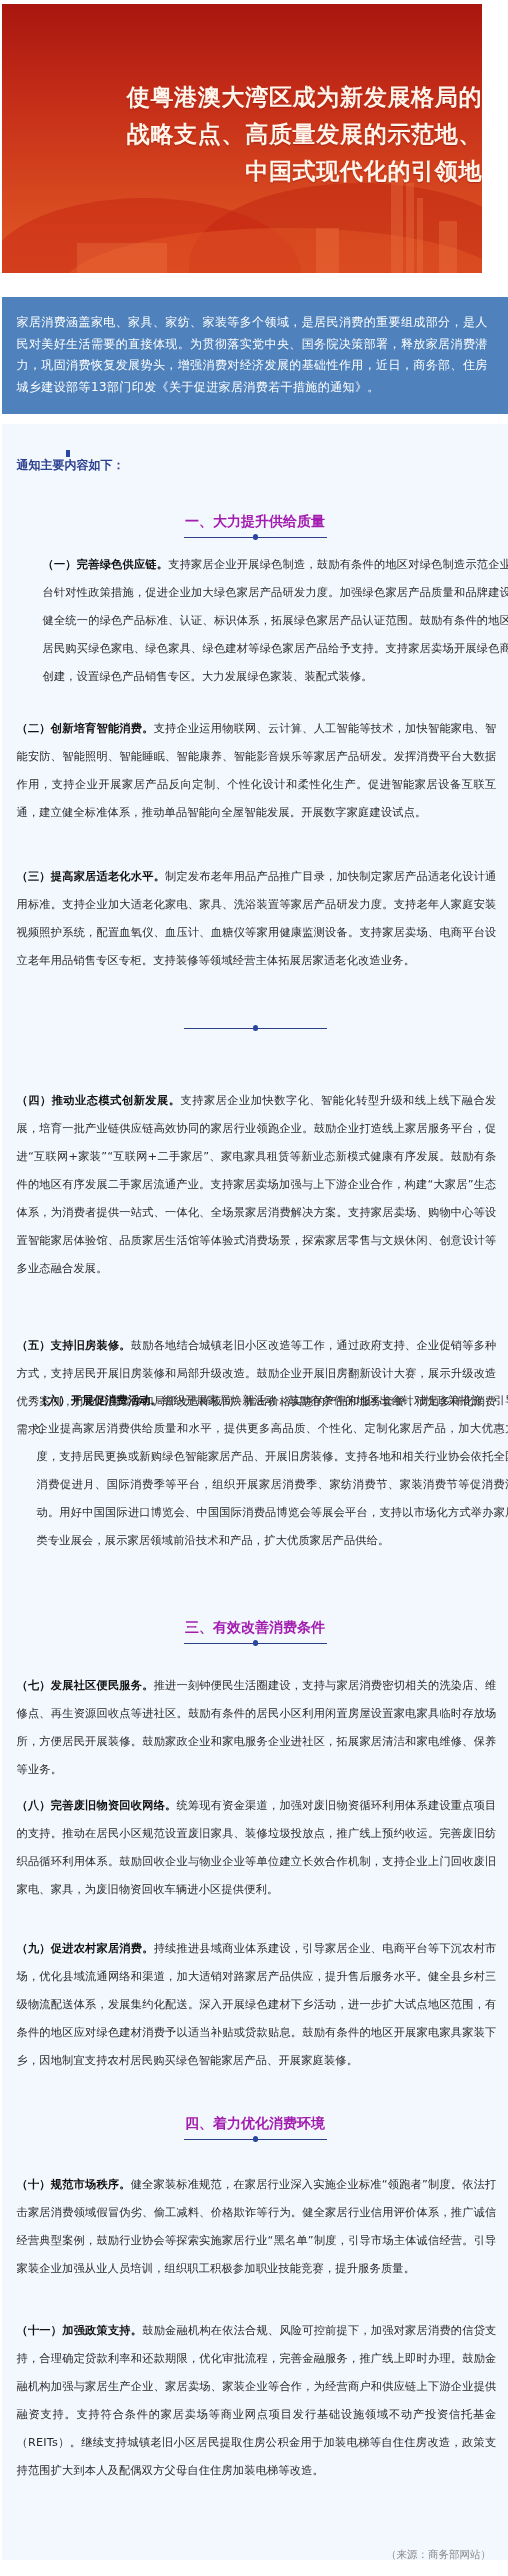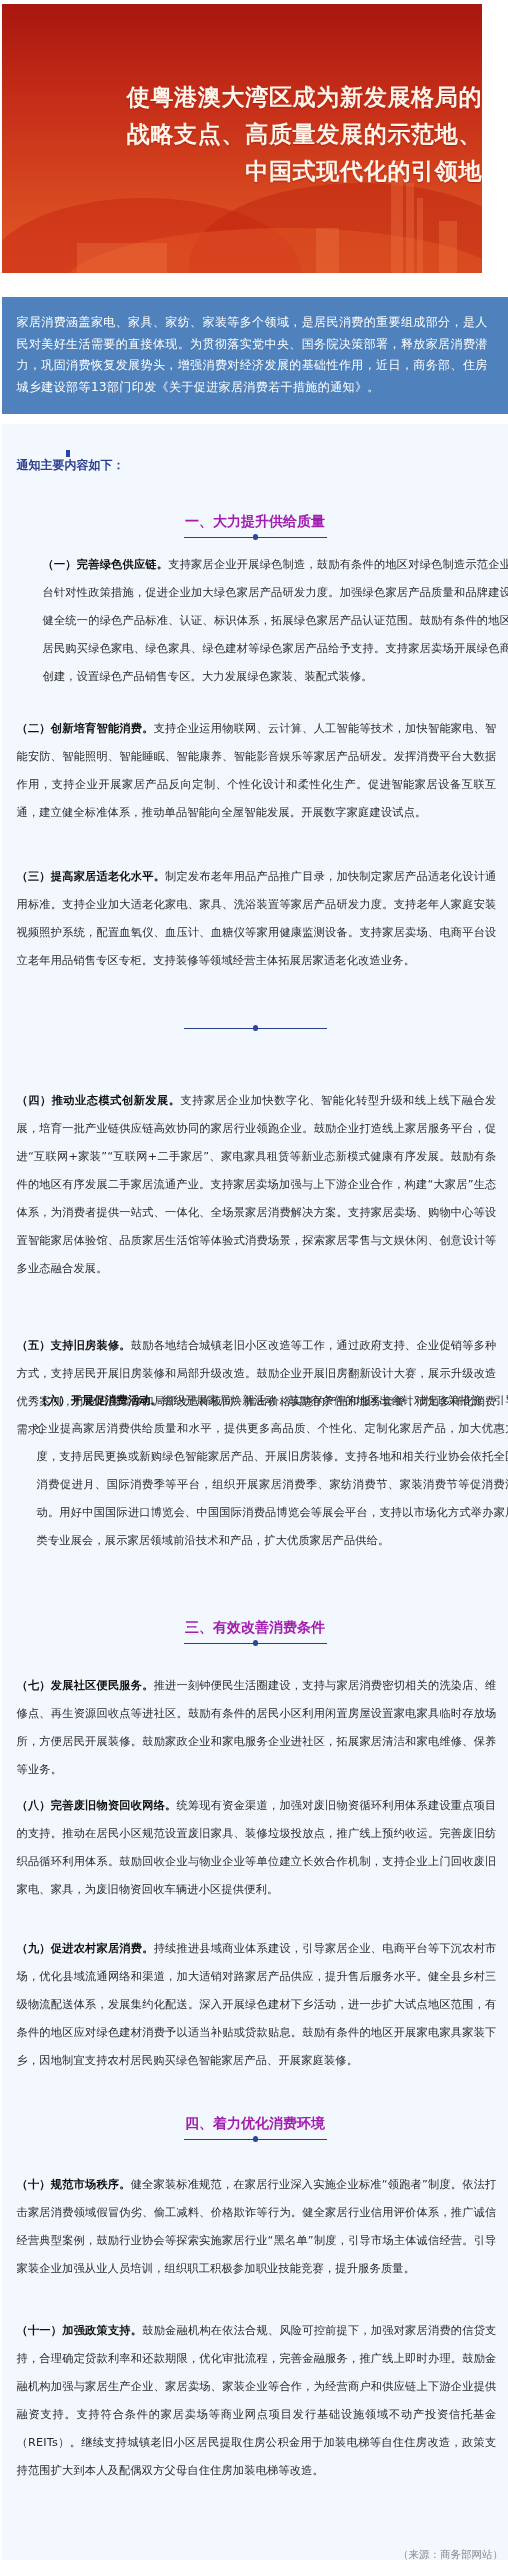--- a/index.html
+++ b/index.html
@@ -15,21 +15,21 @@
   .panel{position:absolute;left:1.5px;top:424px;width:507px;height:2136px;background:#f3f7fe;}
   .notice-head{position:absolute;left:15px;top:26px;height:24px;display:flex;align-items:center;flex-direction:column;}
   .notice-bar{width:3.7px;height:22.4px;background:#2a46a4;margin-right:5.2px;}
   .notice-text{font-weight:bold;font-size:12px;color:#2a3f8e;}
   .sec-title{position:absolute;left:0;width:507px;text-align:center;}
   .sec-title .t{font-weight:bold;font-size:14px;color:#a21caf;line-height:21px;}
   .sec-title .line{position:relative;width:143px;height:0.7px;background:#2b3f8a;margin:4.5px auto 0;}
   .sec-title .dot{position:absolute;left:69px;top:-2.2px;width:5.2px;height:5.2px;border-radius:50%;background:#2b46a0;}
   .para{position:absolute;left:15px;width:480px;font-size:11.2px;line-height:28px;color:#2a2a2a;text-align:justify;letter-spacing:0.2px;}
   .para b{color:#111;}
-  .source{position:absolute;right:5px;top:2548px;font-size:10.5px;color:#8a8a8a;text-align:center;}
+  .source{position:absolute;right:17px;top:2548px;font-size:10.5px;color:#8a8a8a;text-align:center;}
 </style>
 </head>
 <body>
 
 <div class="banner">
   <div class="hill2"></div>
   <div class="hill1"></div>
   <div class="hill3"></div>
   <div class="tower" style="left:389px;width:12px;height:112px;"></div>
   <div class="tower" style="left:404px;width:7.5px;height:90px;"></div>

